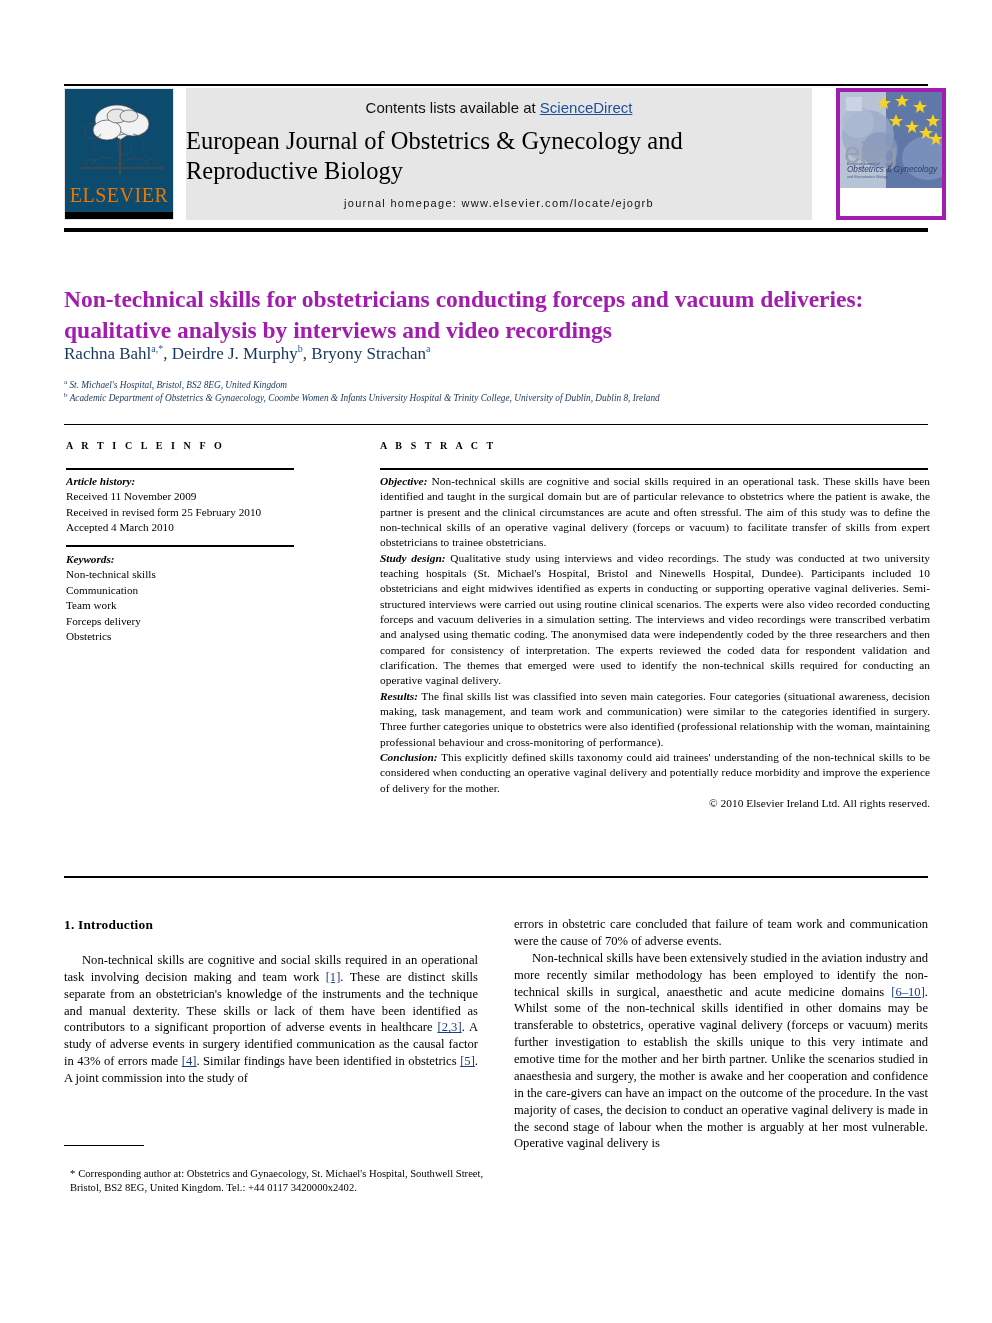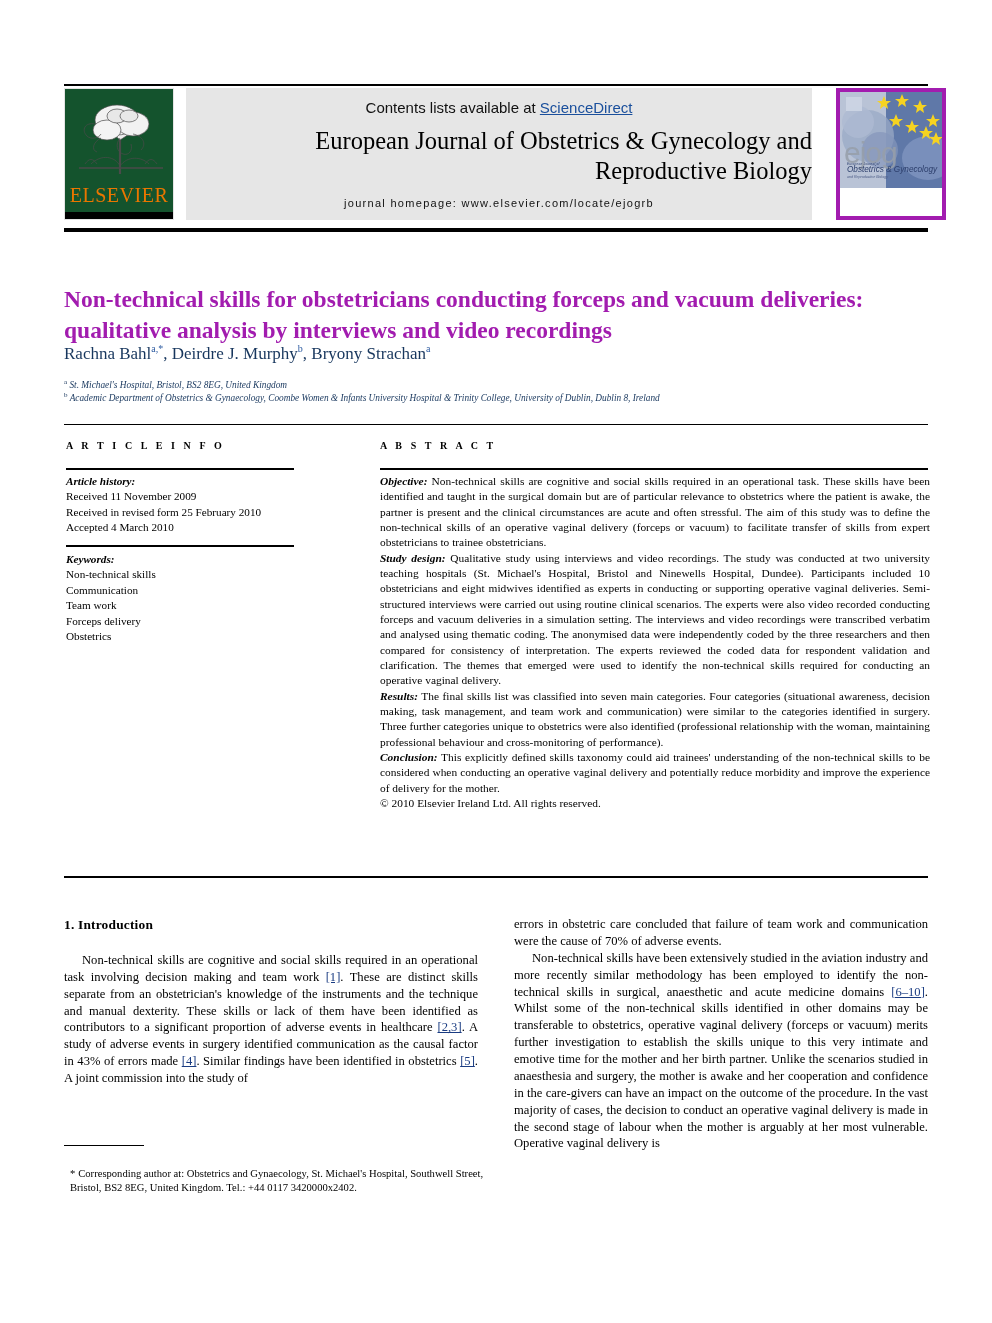--- a/index.html
+++ b/index.html
@@ -49,21 +49,21 @@
     top: 84px;
     width: 864px;
     height: 2px;
     background: #000;
   }
   .elsevier-box {
     position: absolute;
     left: 0; top: 2px;
     width: 110px;
     height: 132px;
-    background: #14532d;
+    background: #0c4a6e;
     border: 1px solid #e4e4e4;
     box-sizing: border-box;
     overflow: hidden;
   }
   .elsevier-tree {
     position: absolute;
     left: 6px; top: 5px;
     width: 98px; height: 86px;
   }
   .elsevier-word {
@@ -97,21 +97,21 @@
     font-family: "Liberation Sans", sans-serif;
     font-size: 15px;
     color: #111;
   }
   .sd-link {
     color: #1a4f9c;
     font-family: "Liberation Sans", sans-serif;
   }
   .journal-title {
     margin-top: 10px;
-    text-align: right;
+    text-align: left;
     font-family: "Liberation Serif", serif;
     font-size: 24.5px;
     line-height: 1.22;
     color: #000;
   }
   .homepage-line {
     margin-top: 11px;
     text-align: center;
     font-family: "Liberation Sans", sans-serif;
     font-size: 11px;
@@ -291,20 +291,21 @@
     color: #000;
   }
   .abstract p {
     margin: 0;
   }
   .abs-label {
     font-style: italic;
     font-weight: bold;
   }
   .copyright {
+    text-align: right;
     margin-top: 3px;
   }
   .sec-rule-bottom {
     position: absolute;
     left: 64px;
     top: 876px;
     width: 864px;
     height: 2px;
     background: #000;
   }

